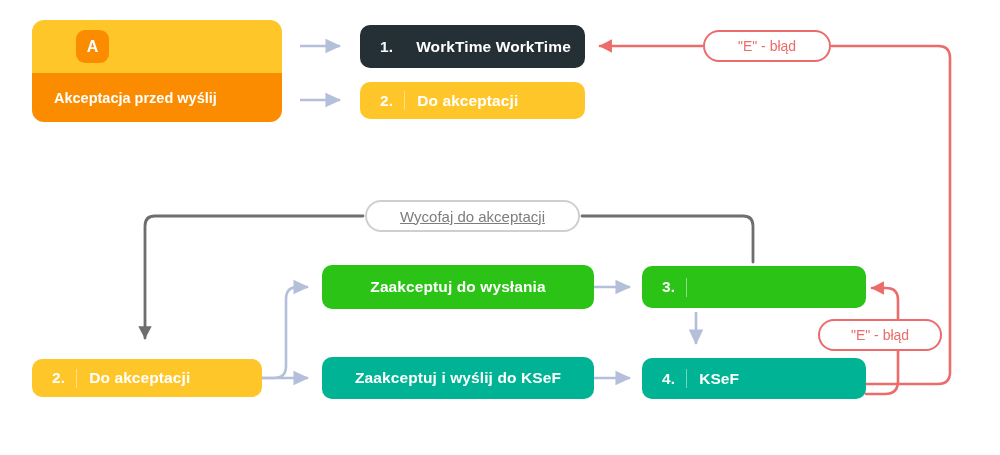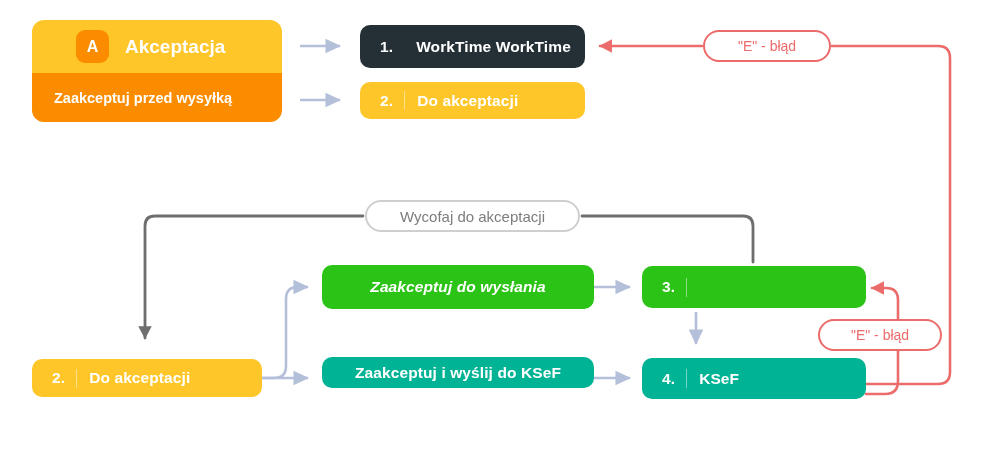--- a/index.html
+++ b/index.html
@@ -146,23 +146,22 @@
 
     <g>
       <path d="M866,384 L938,384 Q950,384 950,372 L950,58 Q950,46 938,46 L832,46" fill="none" stroke="#ec6b6b" stroke-width="2.6" stroke-linecap="round"></path>
       <path d="M702,46 L600,46" fill="none" stroke="#ec6b6b" stroke-width="2.6" stroke-linecap="round" marker-end="url(#ahRed)"></path>
     </g>
   </svg>
 
   <div class="card">
     <div class="card-top">
       <span class="badge">A</span>
-      <span class="card-title">Akceptacja</span>
     </div>
-    <div class="card-bot">Zaakceptuj przed wysyłką</div>
+    <div class="card-bot">Akceptacja przed wyślij</div>
   </div>
 
   <div class="node" style="left:360px; top:25px; width:225px; height:43px; background:#252f36;">
     <span class="num">1.</span>
     <span class="sep"></span>
     <span class="lbl">WorkTime WorkTime</span>
   </div>
 
   <div class="node" style="left:360px; top:82px; width:225px; height:37px; background:#ffc629;">
     <span class="num">2.</span>
@@ -180,29 +179,29 @@
     <span class="num">3.</span>
     <span class="sep"></span>
   </div>
 
   <div class="node" style="left:642px; top:358px; width:224px; height:41px; background:#00b394;">
     <span class="num">4.</span>
     <span class="sep"></span>
     <span class="lbl">KSeF</span>
   </div>
 
-  <div class="node plain" style="left:322px; top:265px; width:272px; height:44px; background:#2bc315; justify-content:center;font-style:italic;">
+  <div class="node plain" style="left:322px; top:265px; width:272px; height:44px; background:#2bc315; justify-content:center;">
     <span class="lbl" style="padding:0;">Zaakceptuj do wysłania</span>
   </div>
 
-  <div class="node plain" style="left:322px; top:357px; width:272px; height:31px; background:#00b394; justify-content:center;">
+  <div class="node plain" style="left:322px; top:357px; width:272px; height:42px; background:#00b394; justify-content:center;">
     <span class="lbl" style="padding:0;">Zaakceptuj i wyślij do KSeF</span>
   </div>
 
-  <div class="pill" style="left:365px; top:200px; width:215px; height:32px;">
+  <div class="pill" style="left:365px; top:200px; width:215px; height:32px;text-decoration:underline;">
     <span>Wycofaj do akceptacji</span>
   </div>
 
   <div class="pill err" style="left:703px; top:30px; width:128px; height:32px;">
     <span>"E" - błąd</span>
   </div>
 
   <div class="pill err" style="left:818px; top:319px; width:124px; height:32px;">
     <span>"E" - błąd</span>
   </div>

